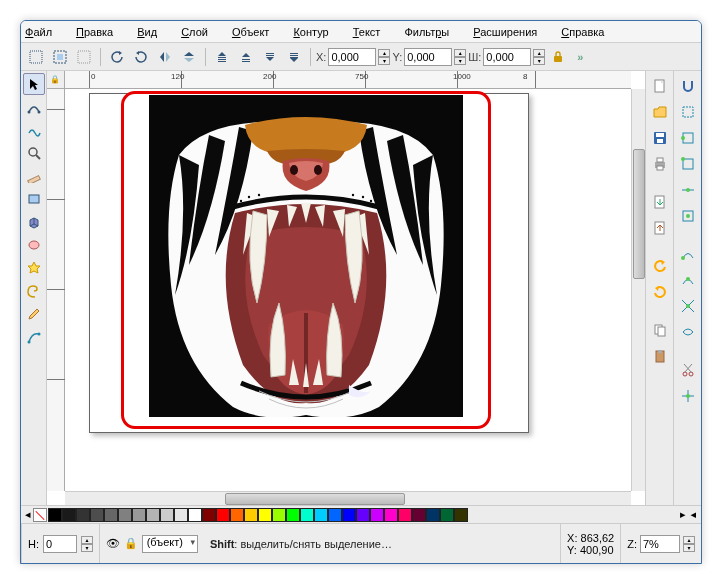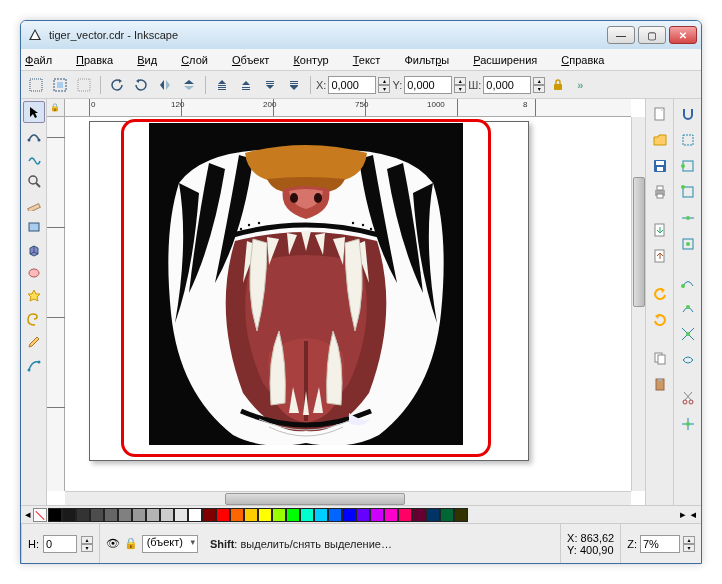--- a/index.html
+++ b/index.html
@@ -59,32 +59,20 @@
 .xyz { border-left:1px solid #ccc; padding:2px 6px; display:flex; flex-direction:column; justify-content:center; font-size:10px; }
 .zoom { border-left:1px solid #ccc; display:flex; align-items:center; gap:3px; padding:0 6px; }
 svg { display: block; }
 </style>
 </head>
 <body>
 
 <div class="app">
 <div class="window">
 
-  <div class="titlebar">
-    <svg viewBox="0 0 16 16">
-          <path d="M2 13 L8 2 L14 13 Z" fill="#2a2a2a"></path>
-          <path d="M4 12 L8 4 L12 12 Z" fill="#fff"></path>
-        </svg>
-    <span class="title-text">tiger_vector.cdr - Inkscape</span>
-    <div class="win-btns">
-      <div class="win-btn">—</div>
-      <div class="win-btn">▢</div>
-      <div class="win-btn close">✕</div>
-    </div>
-  </div>
 
   <div class="menubar">
     <span><u>Ф</u>айл</span>
     <span><u>П</u>равка</span>
     <span><u>В</u>ид</span>
     <span><u>С</u>лой</span>
     <span><u>О</u>бъект</span>
     <span><u>К</u>онтур</span>
     <span><u>Т</u>екст</span>
     <span>Фильт<u>р</u>ы</span>
@@ -280,21 +268,21 @@
       <div class="ruler-h">
         <div class="tick" style="left:24px"></div>
             <div class="lbl" style="left:26px">0</div>
         <div class="tick" style="left:116px"></div>
             <div class="lbl" style="left:106px">120</div>
         <div class="tick" style="left:208px"></div>
             <div class="lbl" style="left:198px">200</div>
         <div class="tick" style="left:300px"></div>
             <div class="lbl" style="left:290px">750</div>
         <div class="tick" style="left:392px"></div>
-            <div class="lbl" style="left:362px">1000</div>
+            <div class="lbl" style="left:388px">1000</div>
         <div class="tick" style="left:470px"></div>
             <div class="lbl" style="left:458px">8</div>
       </div>
       <div class="ruler-v">
         <div class="tick" style="top:20px"></div>
         <div class="tick" style="top:110px"></div>
         <div class="tick" style="top:200px"></div>
         <div class="tick" style="top:290px"></div>
       </div>
       <div class="viewport">

